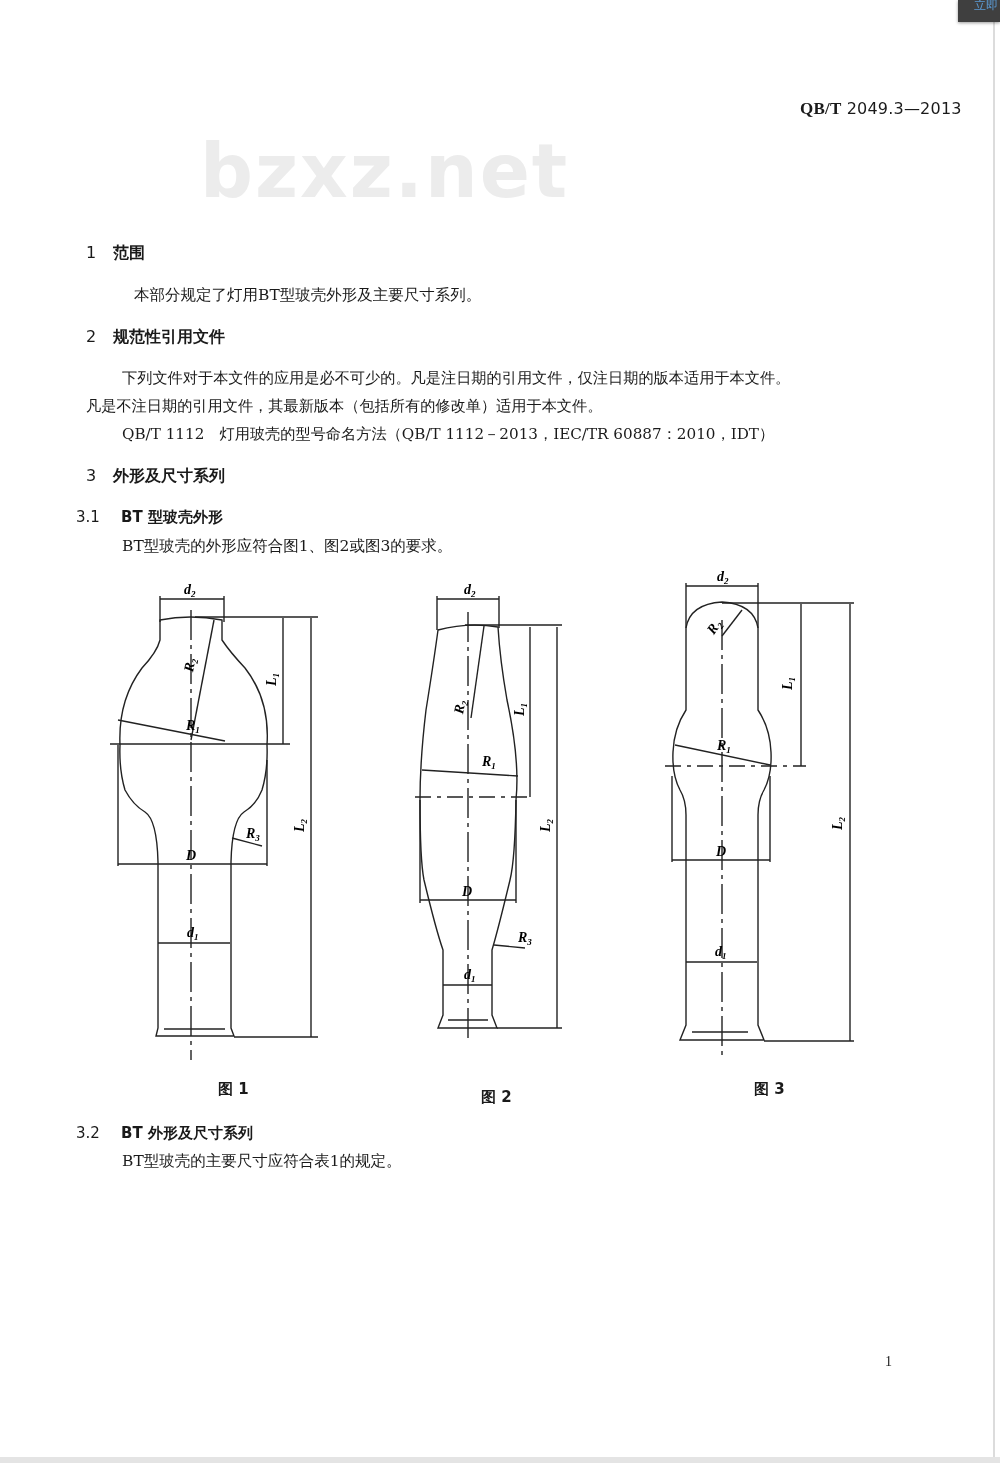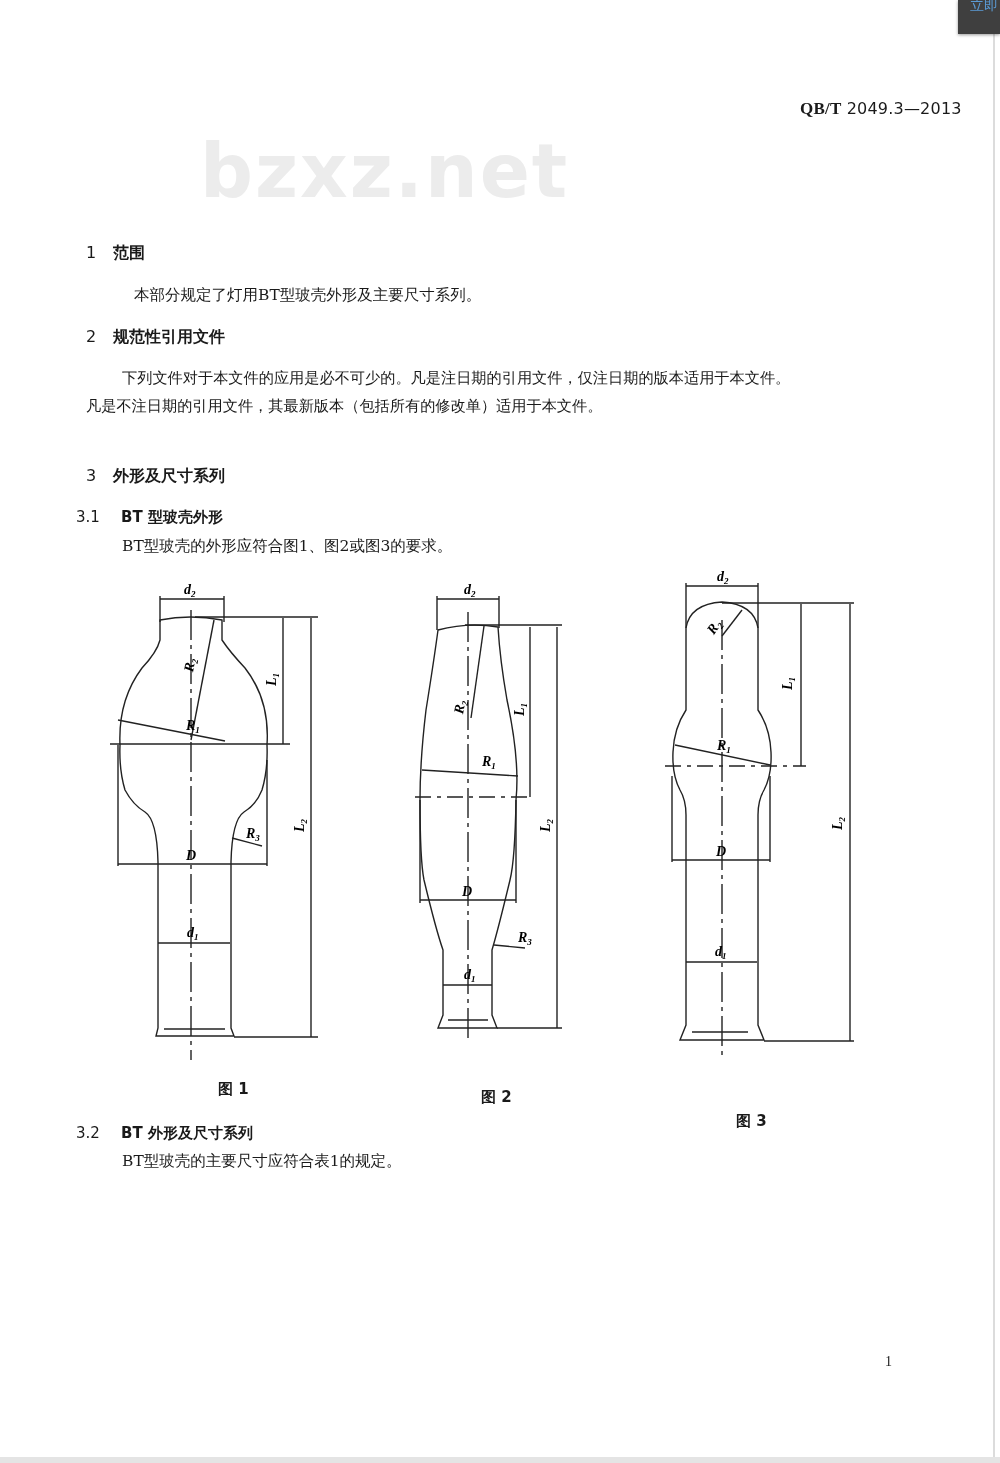--- a/index.html
+++ b/index.html
@@ -10,23 +10,23 @@
   }
   .page {
     position: absolute; left: 0; top: 0; width: 993px; height: 1457px;
     background: #ffffff; border-right: 2px solid #dcdcdc;
   }
   .bottom-band {
     position: absolute; left: 0; top: 1457px; width: 1000px; height: 6px;
     background: #e4e4e4;
   }
   .corner-popup {
-    position: absolute; left: 958px; top: 0; width: 42px; height: 34px;
+    position: absolute; left: 958px; top: 0; width: 42px; height: 22px;
     background: #3f3f3f; box-shadow: 0 1px 3px rgba(0,0,0,0.4);
-    color: #5b9bd5; font-size: 14px; line-height: 10px; text-align: right;
+    color: #5b9bd5; font-size: 12px; line-height: 10px; text-align: right;
     padding-right: 2px; box-sizing: border-box; overflow: hidden;
   }
   .std-no {
     position: absolute; left: 752px; top: 99px; font-size: 16px; letter-spacing: 0.2px;
   }
   .std-no .qb { font-family: "Liberation Serif", serif; font-weight: bold; font-size: 17px; margin-left: 48px; }
   .watermark {
     position: absolute; left: 200px; top: 128px; font-size: 74px; font-weight: bold;
     color: #ececec; letter-spacing: 2px; font-family: "DejaVu Sans", sans-serif;
   }
@@ -69,20 +69,21 @@
   <div class="h1" style="top:243px;">
     <span class="num">1</span><span>范围</span>
   </div>
   <div class="para" style="left:134px; top:285px;text-align:center;">本部分规定了灯用BT型玻壳外形及主要尺寸系列。</div>
 
   <div class="h1" style="top:327px;">
     <span class="num">2</span><span>规范性引用文件</span>
   </div>
   <div class="para" style="left:122px; top:368px; font-size:15.2px;">下列文件对于本文件的应用是必不可少的。凡是注日期的引用文件，仅注日期的版本适用于本文件。</div>
   <div class="para" style="left:86px; top:396px; font-size:15.2px;">凡是不注日期的引用文件，其最新版本（包括所有的修改单）适用于本文件。</div>
+  <div class="para" style="left:122px; top:424px; font-size:15.2px;">QB/T 1112　灯用玻壳的型号命名方法（QB/T 1112－2013，IEC/TR 60887：2010，IDT）</div>
 
   <div class="h1" style="top:466px;">
     <span class="num">3</span><span>外形及尺寸系列</span>
   </div>
   <div class="h2" style="top:508px;">
     <span class="num">3.1</span><span>BT 型玻壳外形</span>
   </div>
   <div class="para" style="left:122px; top:536px;">BT型玻壳的外形应符合图1、图2或图3的要求。</div>
 
   <svg class="fig" style="left:100px; top:570px;" width="240" height="490" viewBox="100 570 240 490">
@@ -183,21 +184,21 @@
       <line x1="692" y1="1032" x2="748" y2="1032"></line>
     </g>
     <text x="717" y="581" font-size="14"><tspan>d</tspan><tspan font-size="9" dy="3">2</tspan></text>
     <text x="780" y="686" font-size="14" transform="rotate(-90 788 682)"><tspan>L</tspan><tspan font-size="9" dy="3">1</tspan></text>
     <text x="830" y="826" font-size="14" transform="rotate(-90 838 822)"><tspan>L</tspan><tspan font-size="9" dy="3">2</tspan></text>
     <text x="708" y="632" font-size="14" transform="rotate(-55 714 628)"><tspan>R</tspan><tspan font-size="9" dy="3">2</tspan></text>
     <text x="717" y="750" font-size="14"><tspan>R</tspan><tspan font-size="9" dy="3">1</tspan></text>
     <text x="716" y="856" font-size="14">D</text>
     <text x="715" y="956" font-size="14"><tspan>d</tspan><tspan font-size="9" dy="3">1</tspan></text>
   </svg>
-  <div class="fig-caption" style="left:736px; top:1080px;margin-top:32px;">图 3</div>
+  <div class="fig-caption" style="left:754px; top:1080px;">图 3</div>
 
   <div class="h2" style="top:1124px;">
     <span class="num">3.2</span><span>BT 外形及尺寸系列</span>
   </div>
   <div class="para" style="left:122px; top:1151px;">BT型玻壳的主要尺寸应符合表1的规定。</div>
 
   <div class="page-num">1</div>
 </div>
 <div class="bottom-band"></div>
 

